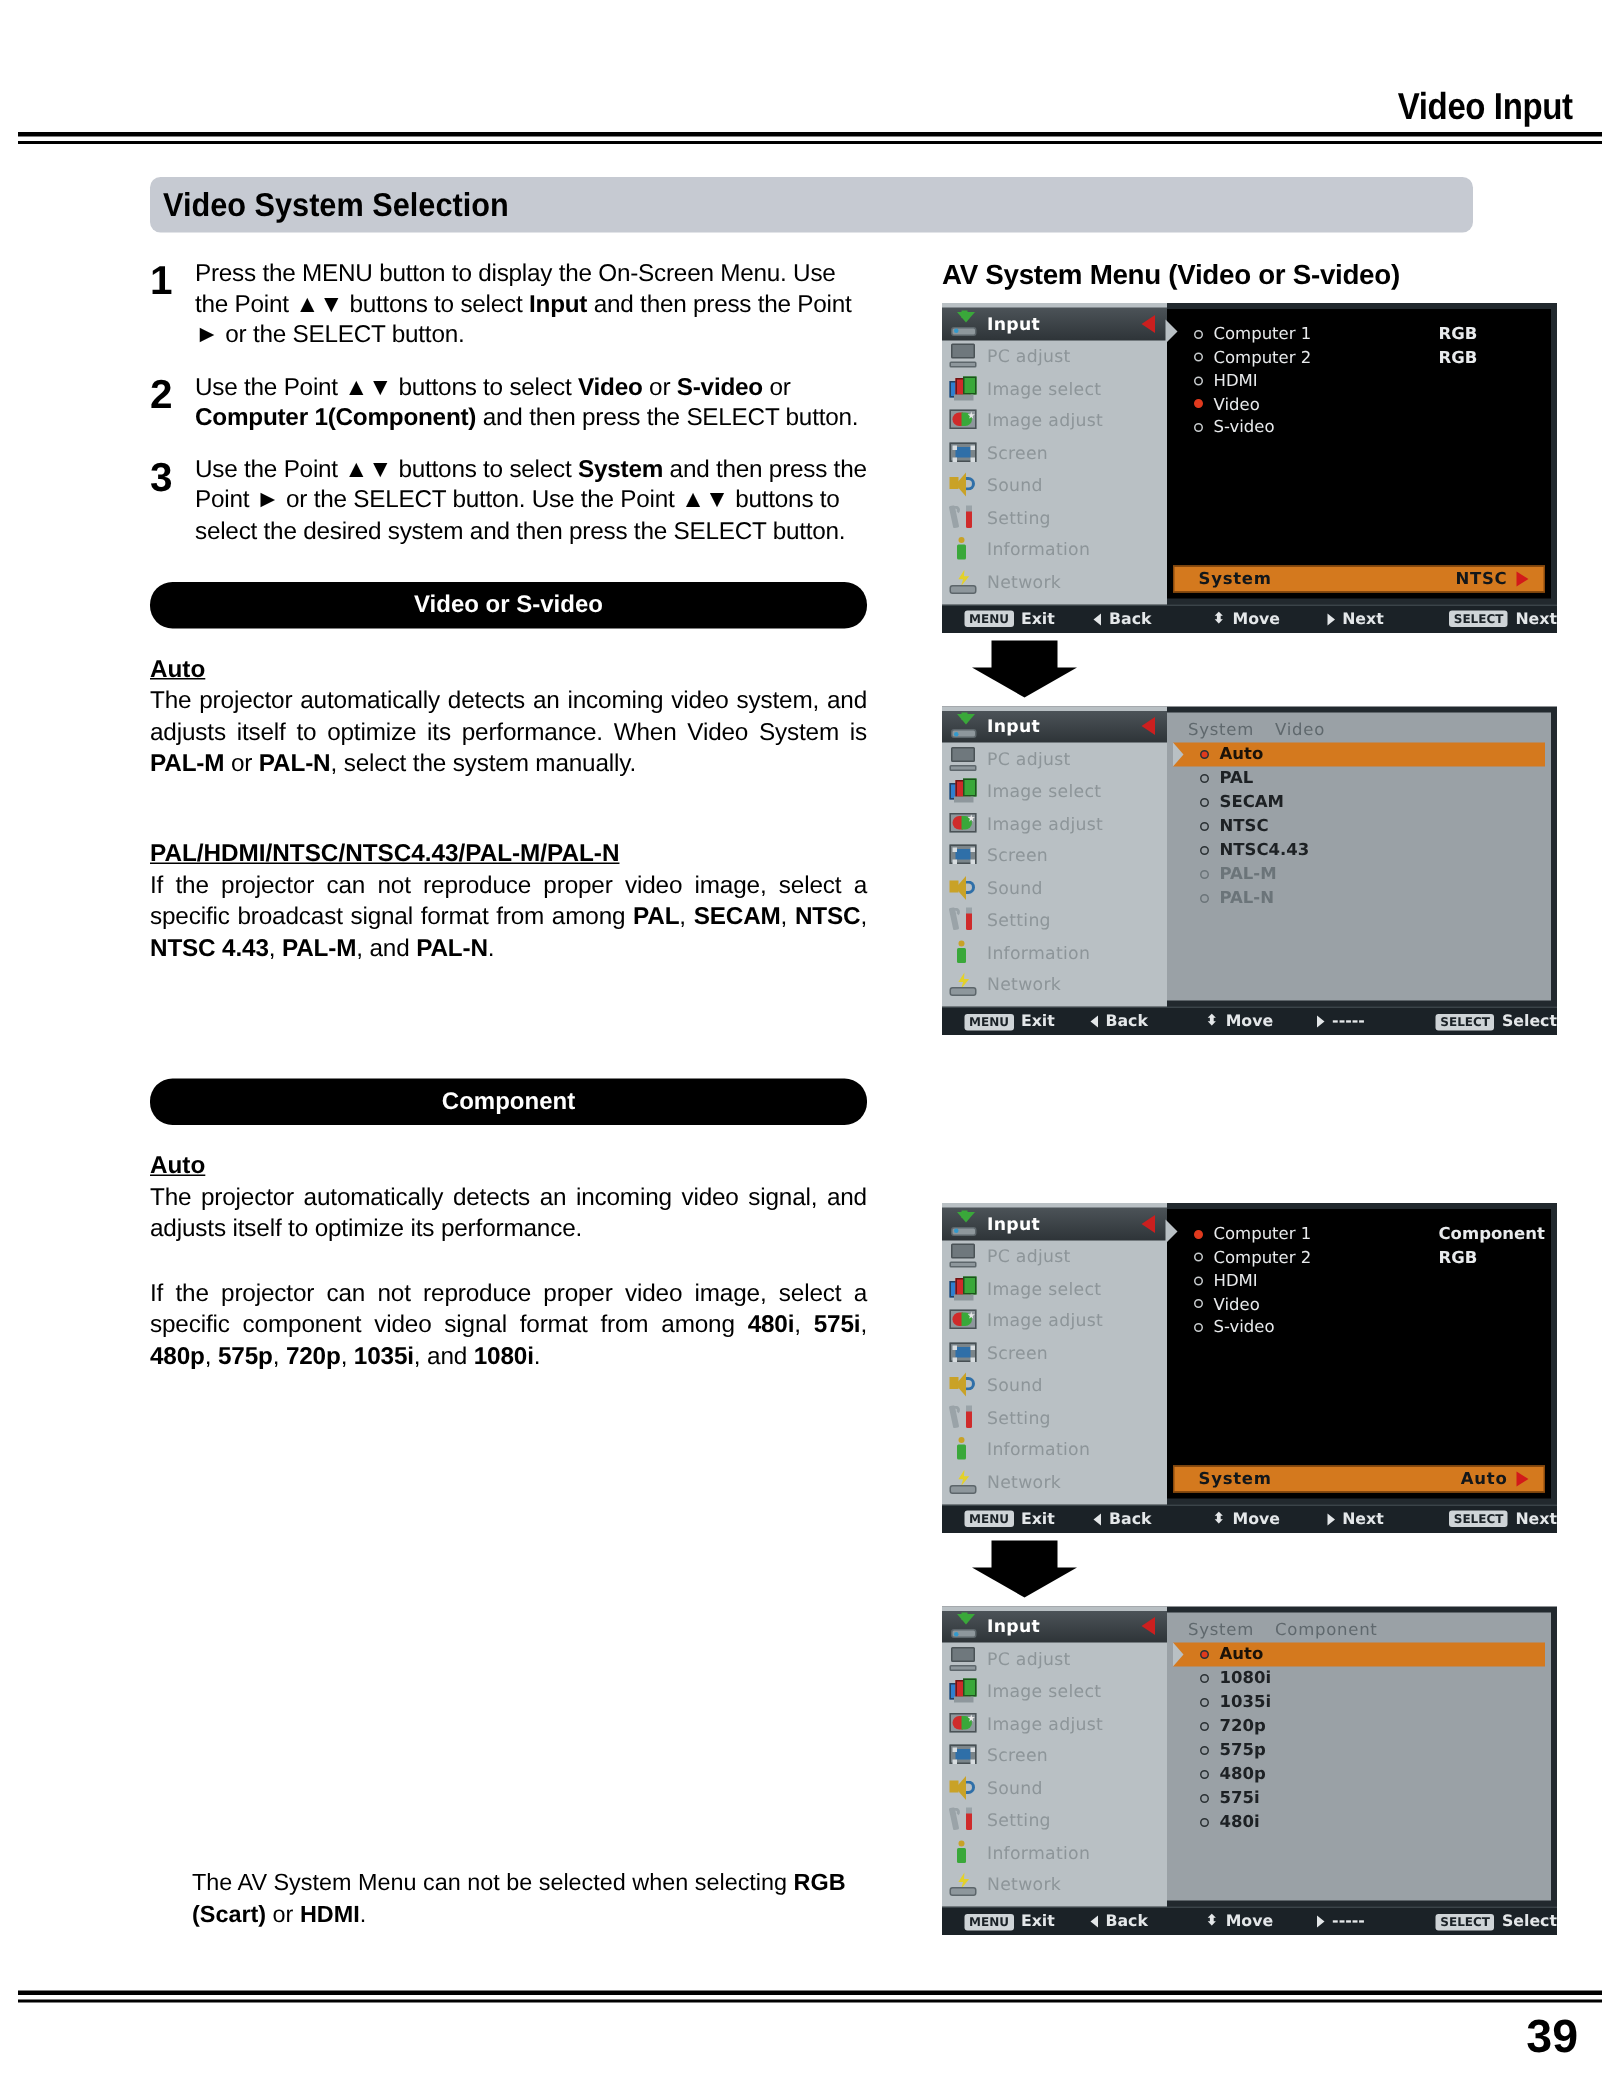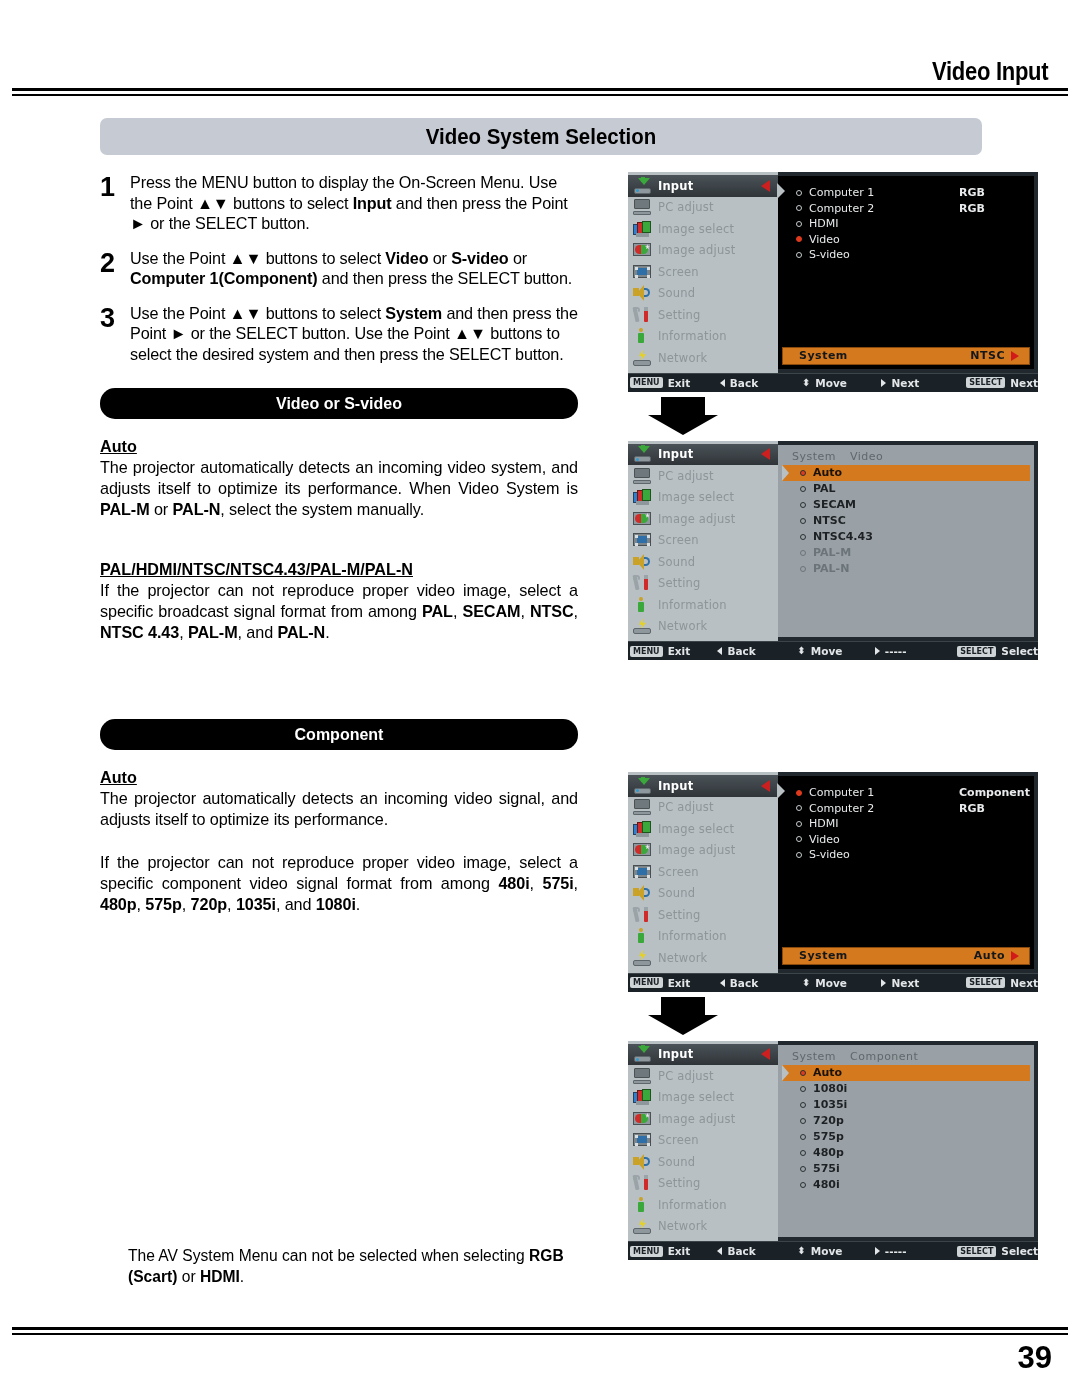--- a/index.html
+++ b/index.html
@@ -18,21 +18,21 @@
     font-size: 25px; font-weight: bold; letter-spacing: -0.3px;
     font-family: "Liberation Sans Narrow", "Liberation Sans", sans-serif;
     transform: scaleX(0.88); transform-origin: right center;
   }
   .hdr-rule1 { position: absolute; left: 12px; right: 12px; top: 88px; height: 3px; background: #000; }
   .hdr-rule2 { position: absolute; left: 12px; right: 12px; top: 94px; height: 2px; background: #000; }
 
   .banner {
     position: absolute; left: 100px; top: 118px; width: 882px; height: 37px;
     background: #c6cad2; border-radius: 7px;
-    display: flex; align-items: center; justify-content: center;
+    display: flex; align-items: center; 
   }
   .banner span {
     font-size: 22px; font-weight: bold; letter-spacing: 0px;
     transform: scaleX(0.93);
   }
 
   
   .leftcol { position: absolute; left: 100px; top: 172px; width: 478px; }
 
   .step { display: flex; margin-bottom: 14px; }
@@ -236,21 +236,21 @@
     position: absolute; left: 0px; top: 50%; transform: translateY(-50%);
     width: 0; height: 0;
     border-top: 8px solid transparent; border-bottom: 8px solid transparent;
     border-left: 7px solid #b9c0c4;
   }
 
   
   .osd-status {
     background: #1b2227; border-top: 1px solid #3b4449;
     height: 19px; display: flex; align-items: center;
-    padding-left: 2px; gap: 0;
+    padding-left: 15px; gap: 0;
     font-family: "DejaVu Sans", sans-serif; font-size: 10.5px;
     color: #e4e7e9; font-weight: bold;
   }
   .osd-status .grp { display: flex; align-items: center; gap: 5px; }
   .g1 { width: 105px; } .g2 { width: 96px; } .g3 { width: 93px; } .g4 { width: 99px; }
   .keycap {
     background: #cfd4d7; color: #1b2227; border-radius: 2px;
     font-size: 8px; padding: 1px 3px; letter-spacing: 0px;
     font-weight: bold; line-height: 9px;
   }
@@ -325,20 +325,21 @@
   <div class="note">
     <div class="note-body">The AV System Menu can not be selected when selecting <b>RGB (Scart)</b> or <b>HDMI</b>.</div>
   </div>
 
   <div class="ftr-rule1"></div>
   <div class="ftr-rule2"></div>
   <div class="page-num">39</div>
 
   <div class="rightcol">
 
+    <div class="osd-title">AV System Menu (Video or S-video)</div>
     <div class="osd">
       <div class="osd-body">
         <div class="osd-side" id="sb1">
             <div class="osd-item active">
               <span class="ico ic-input">
                 <i class="arw"></i>
                 <i class="stem"></i>
                 <i class="tray"></i>
                 <i class="dot"></i>
               </span>

